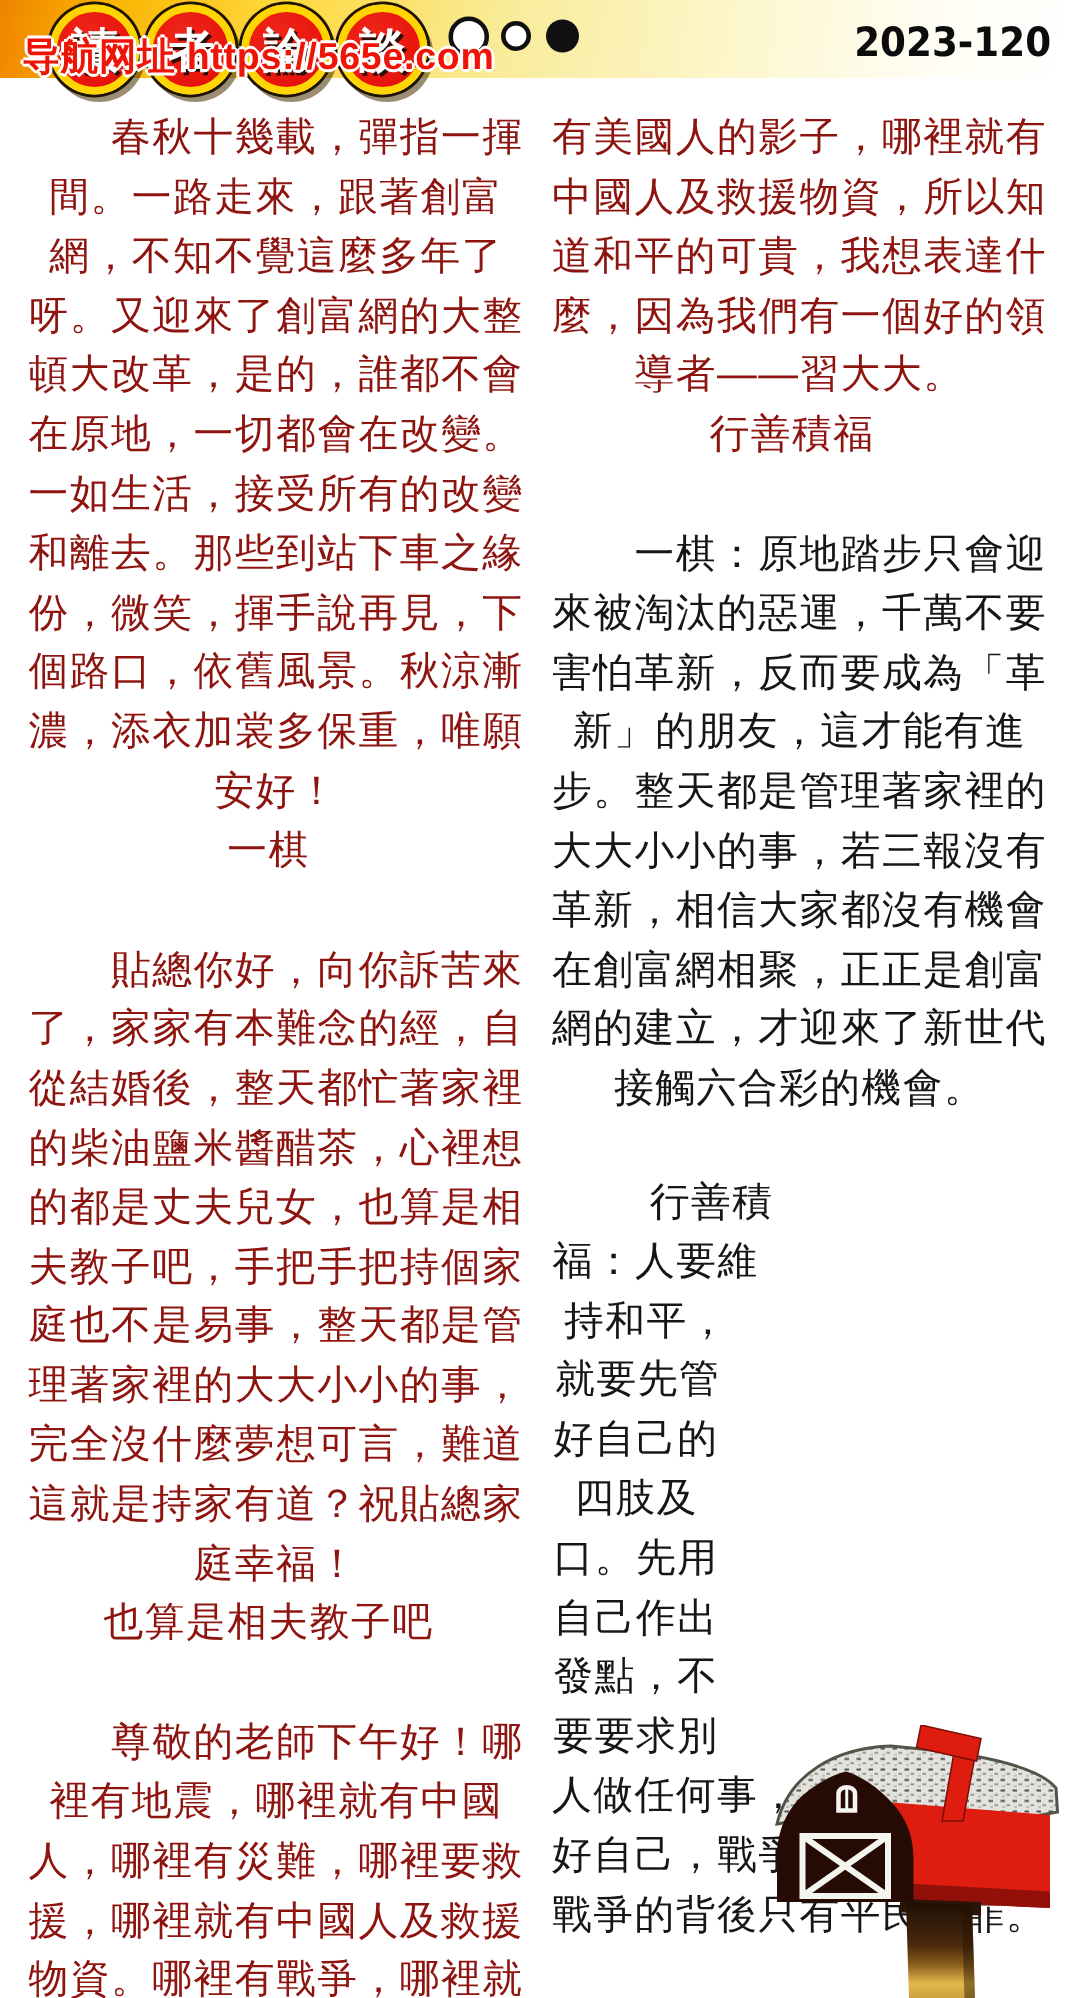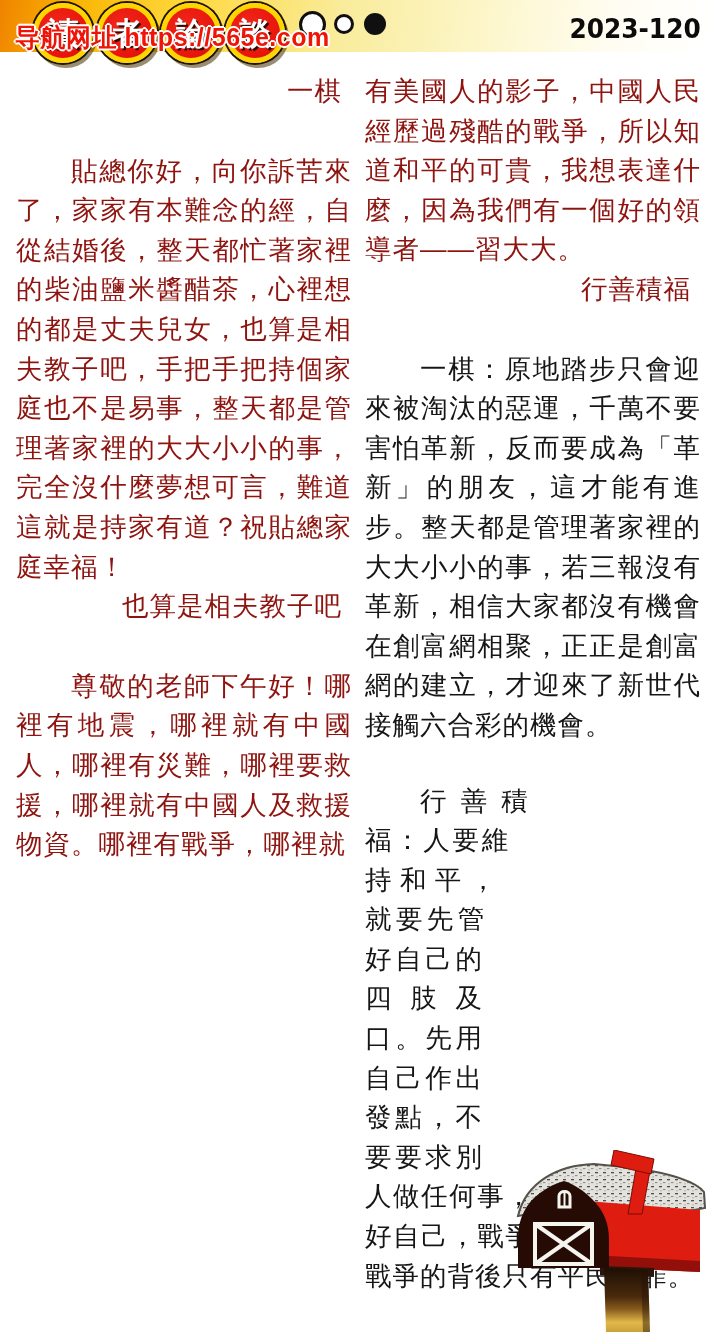--- a/index.html
+++ b/index.html
@@ -28,21 +28,21 @@
   .watermark{position:absolute;top:21px;left:15px;z-index:6;font-size:25px;font-weight:bold;
     color:var(--watermark-red,#ee1408);letter-spacing:0.5px;white-space:nowrap;
     text-shadow:-2px 0 0 #fff,2px 0 0 #fff,0 -2px 0 #fff,0 2px 0 #fff,
       -1px -1px 0 #fff,1px 1px 0 #fff,-1px 1px 0 #fff,1px -1px 0 #fff;}
 
   
   .content{position:absolute;top:72px;left:0;width:711px;height:1260px;
     display:flex;padding:0 10px 0 16px;box-sizing:border-box;gap:13px;}
   .col{width:336px;font-size:26.5px;line-height:39.6px;letter-spacing:1px;
     text-align:justify;color:var(--reply-text,#161616);}
-  .col p{margin:0;}
+  .col p{margin:0;text-align:center;}
   .indent{text-indent:55px;}
   .letter{color:var(--letter-text,#8e1410);}
   .sig{text-align:right;padding-right:10px;margin-bottom:40px !important;}
   .reply{margin-top:36px !important;}
 
   
   .mailbox-spacer{float:right;width:212px;height:182px;margin-top:178px;margin-left:6px;
     shape-outside:polygon(32% 0%,100% 0%,100% 100%,0% 100%,0% 46%,14% 18%);}
 
   .mailbox{position:absolute;left:482px;top:1150px;width:226px;height:182px;}
@@ -72,27 +72,28 @@
       <span class="dot dot-outline-sm"></span>
       <span class="dot dot-filled"></span>
     </div>
     <div class="issue">2023-120</div>
   </div>
 
   <div class="watermark">导航网址 https://565e.com</div>
 
   <div class="content">
     <div class="col">
+      <p class="letter indent">春秋十幾載，彈指一揮間。一路走來，跟著創富網，不知不覺這麼多年了呀。又迎來了創富網的大整頓大改革，是的，誰都不會在原地，一切都會在改變。一如生活，接受所有的改變和離去。那些到站下車之緣份，微笑，揮手說再見，下個路口，依舊風景。秋涼漸濃，添衣加裳多保重，唯願安好！</p>
       <p class="letter sig">一棋</p>
       <p class="letter indent">貼總你好，向你訴苦來了，家家有本難念的經，自從結婚後，整天都忙著家裡的柴油鹽米醬醋茶，心裡想的都是丈夫兒女，也算是相夫教子吧，手把手把持個家庭也不是易事，整天都是管理著家裡的大大小小的事，完全沒什麼夢想可言，難道這就是持家有道？祝貼總家庭幸福！</p>
       <p class="letter sig">也算是相夫教子吧</p>
       <p class="letter indent">尊敬的老師下午好！哪裡有地震，哪裡就有中國人，哪裡有災難，哪裡要救援，哪裡就有中國人及救援物資。哪裡有戰爭，哪裡就</p>
     </div>
     <div class="col">
-      <p class="letter">有美國人的影子，中國人民經歷過殘酷的戰爭，所以知道和平的可貴，我想表達什麼，因為我們有一個好的領導者——習大大。</p>
+      <p class="letter">有美國人的影子，哪裡就有中國人及救援物資，所以知道和平的可貴，我想表達什麼，因為我們有一個好的領導者——習大大。</p>
       <p class="letter sig">行善積福</p>
       <p class="reply indent">一棋：原地踏步只會迎來被淘汰的惡運，千萬不要害怕革新，反而要成為「革新」的朋友，這才能有進步。整天都是管理著家裡的大大小小的事，若三報沒有革新，相信大家都沒有機會在創富網相聚，正正是創富網的建立，才迎來了新世代接觸六合彩的機會。</p>
       <p class="reply indent"><span class="mailbox-spacer"></span><span>行善積福：人要維持和平，就要先管好自己的四肢及口。先用自己作出發點，不要要求別人做任何事，只要大家都管好自己，戰爭就不會出現，戰爭的背後只有平民受罪。</span></p>
     </div>
   </div>
 
   <svg class="mailbox" viewBox="0 0 226 182" xmlns="http://www.w3.org/2000/svg">
     <defs>
       <pattern id="speck" width="8" height="7" patternUnits="userSpaceOnUse">
         <rect width="8" height="7" fill="#e3e2dd"></rect>

